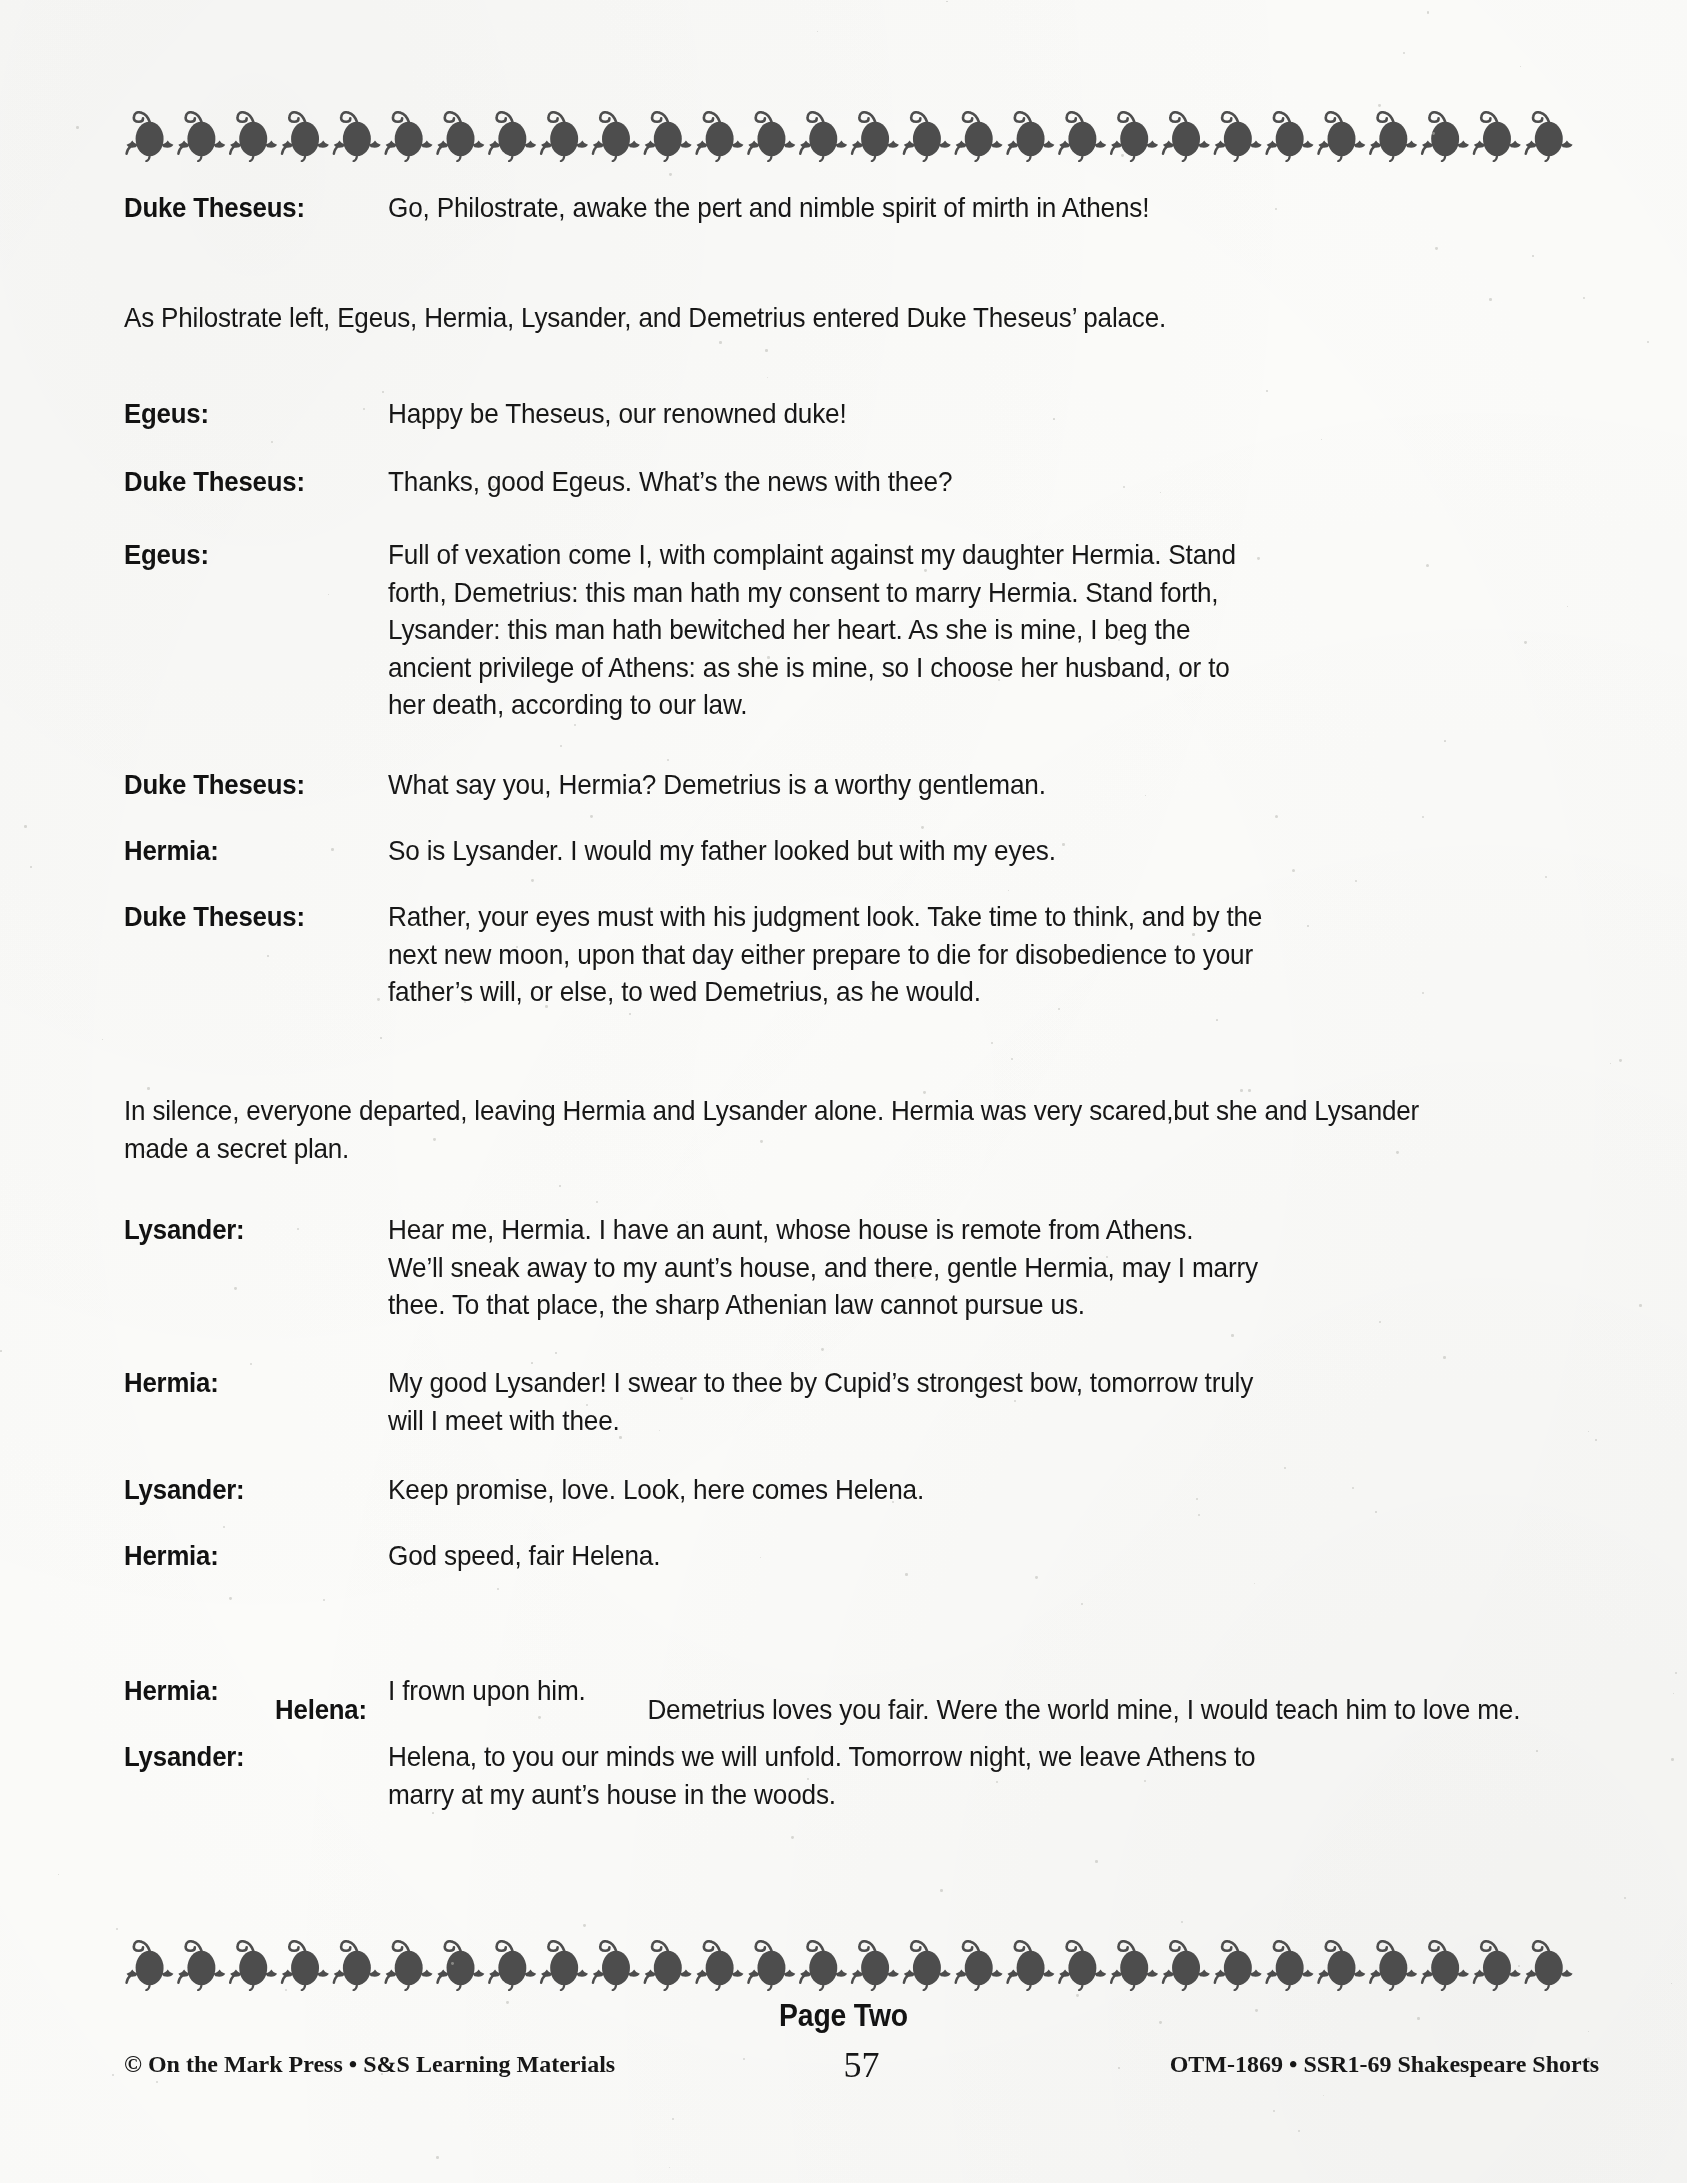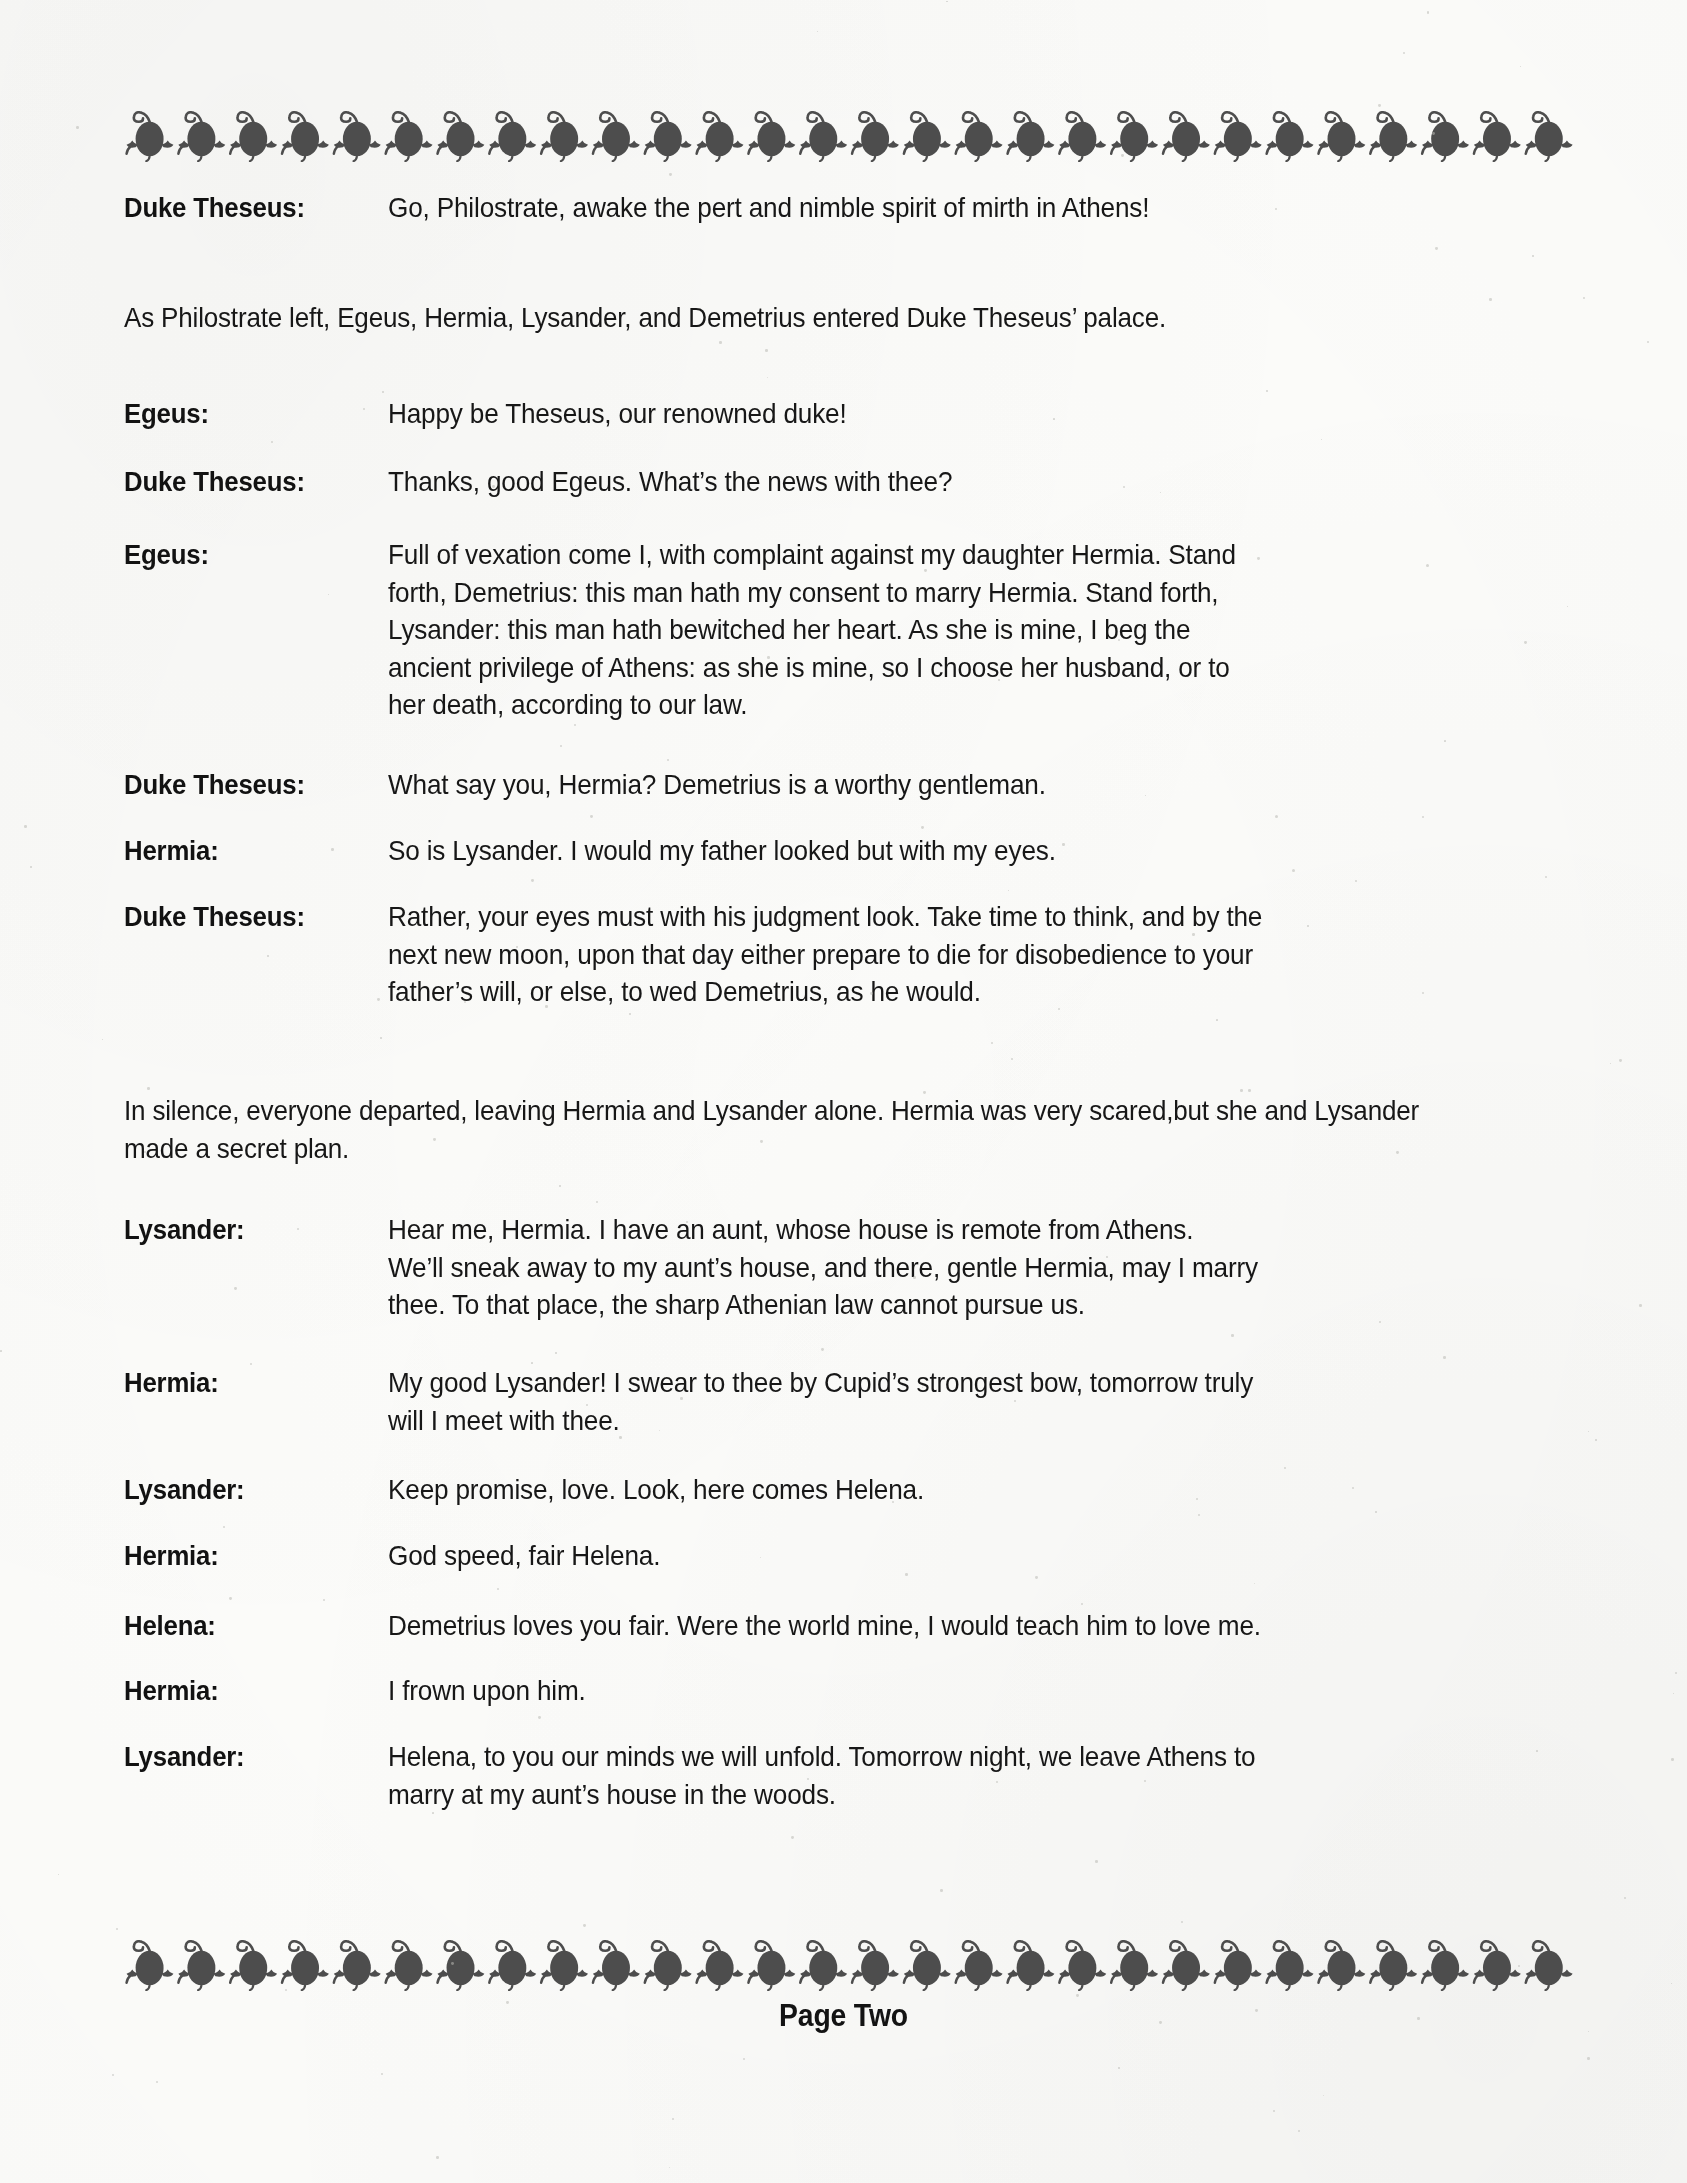--- a/index.html
+++ b/index.html
@@ -249,21 +249,21 @@
         <div class="lines">
           <span class="ln">Keep promise, love.  Look, here comes Helena.</span>
         </div>
       </div>
       <div class="speech" style="top: 1537px;">
         <div class="speaker">Hermia:</div>
         <div class="lines">
           <span class="ln">God speed, fair Helena.</span>
         </div>
       </div>
-      <div class="speech" style="top: 1607px;">
+      <div class="speech" style="top: 1691px; text-align: right;">
         <div class="speaker">Helena:</div>
         <div class="lines">
           <span class="ln">Demetrius loves you fair.  Were the world mine, I would teach him to love me.</span>
         </div>
       </div>
       <div class="speech" style="top: 1672px;">
         <div class="speaker">Hermia:</div>
         <div class="lines">
           <span class="ln">I frown upon him.</span>
         </div>
@@ -307,20 +307,25 @@
         <use href="#motif" x="1512"></use>
           <use href="#motif" x="1575"></use>
           <use href="#motif" x="1638"></use>
         <use href="#motif" x="1701"></use>
       </g>
     </svg>
   </div>
 
   <div class="page-two">Page Two</div>
 
+  <div class="footer-row">
+    <span class="footer-left">© On the Mark Press • S&amp;S Learning Materials</span>
+    <span class="footer-center">57</span>
+    <span class="footer-right">OTM-1869 • SSR1-69 Shakespeare Shorts</span>
+  </div>
 
 <div class="speck" style="width: 2.2px; height: 2.2px; left: 1081px; top: 1603px;"></div>
     <div class="speck" style="width: 2.1px; height: 2.1px; left: 743px; top: 2058px;"></div>
     <div class="speck" style="width: 1.9px; height: 1.9px; left: 285px; top: 1989px;"></div>
     <div class="speck" style="width: 2.8px; height: 2.8px; left: 506px; top: 2001px;"></div>
     <div class="speck" style="width: 0.9px; height: 0.9px; left: 1323px; top: 2095px;"></div>
     <div class="speck" style="width: 1.8px; height: 1.8px; left: 464px; top: 1001px;"></div>
     <div class="speck" style="width: 1.9px; height: 1.9px; left: 1298px; top: 2130px;"></div>
     <div class="speck" style="width: 2.8px; height: 2.8px; left: 451px; top: 1962px;"></div>
     <div class="speck" style="width: 1.5px; height: 1.5px; left: 400px; top: 1547px;"></div>

